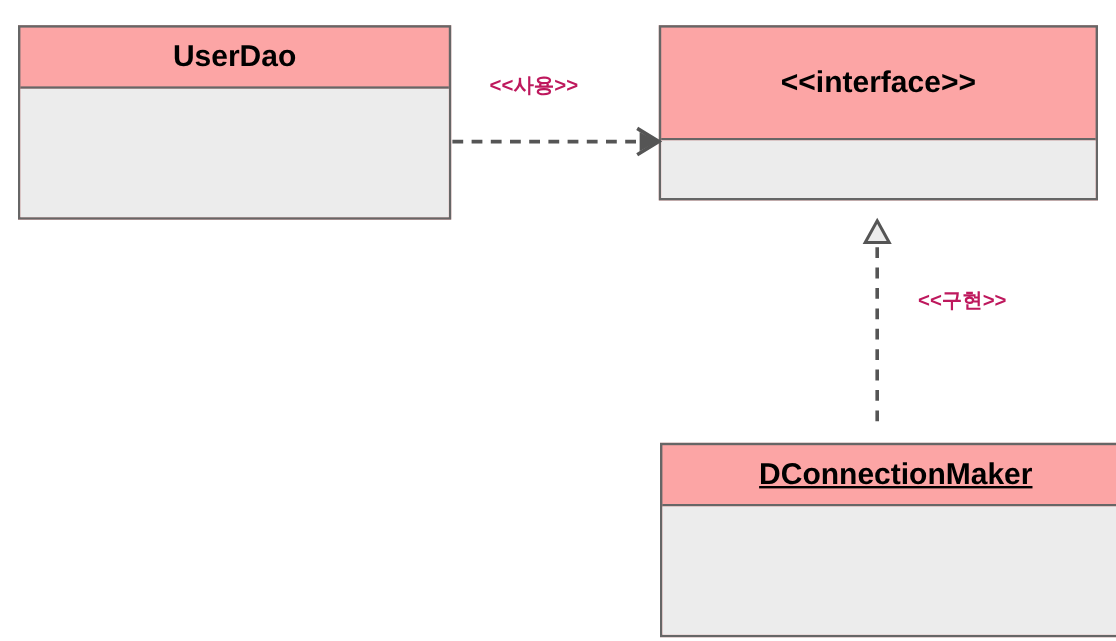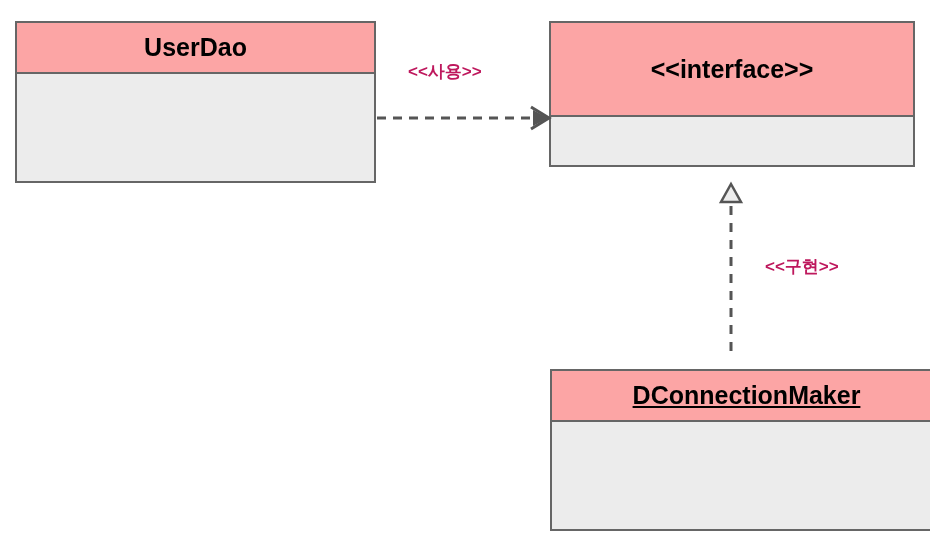--- a/index.html
+++ b/index.html
@@ -94,21 +94,21 @@
     font-size: 17px;
     white-space: nowrap;
     line-height: 1;
   }
   #label-usage {
     left: 408px;
     top: 63px;
   }
   #label-implements {
     left: 765px;
-    top: 258px;
+    top: 242px;
   }
 </style>
 </head>
 <body>
 
 <div id="diagram-canvas">
 
   <div class="uml-class" id="box-userdao">
     <div class="class-header">
       <span class="name-line">UserDao</span>

